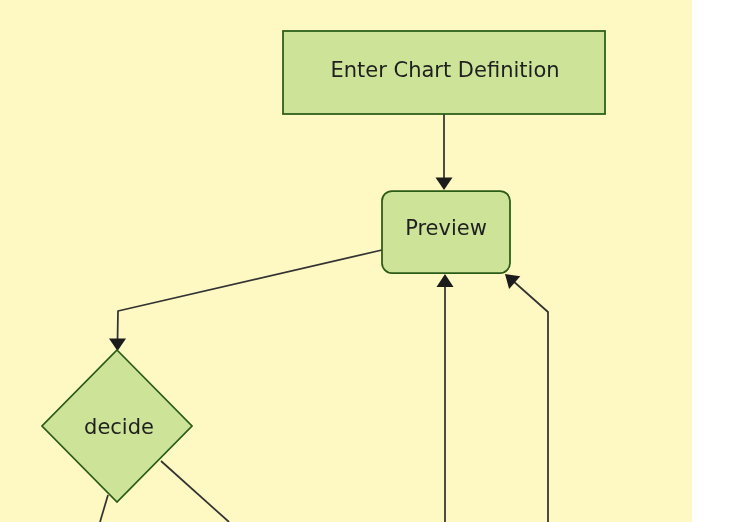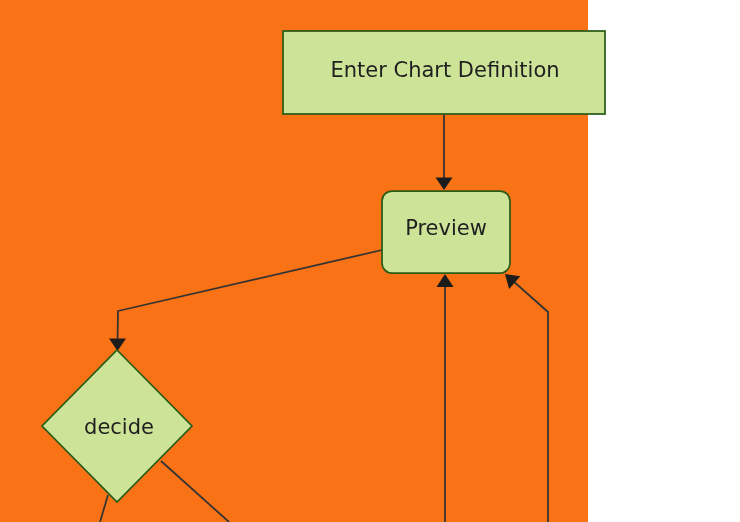--- a/index.html
+++ b/index.html
@@ -5,23 +5,23 @@
   html, body {
     margin: 0;
     padding: 0;
     width: 740px;
     height: 522px;
     overflow: hidden;
     background: #ffffff;
   }
   .canvas {
     position: relative;
-    width: 588px;
+    width: 692px;
     height: 522px;
-    background: #f97316;
+    background: #fef9c3;
   }
   svg {
     display: block;
   }
   .node-label {
     font-family: "DejaVu Sans", "Liberation Sans", sans-serif;
     font-size: 21px;
     text-anchor: middle;
   }
   .edge-path {

